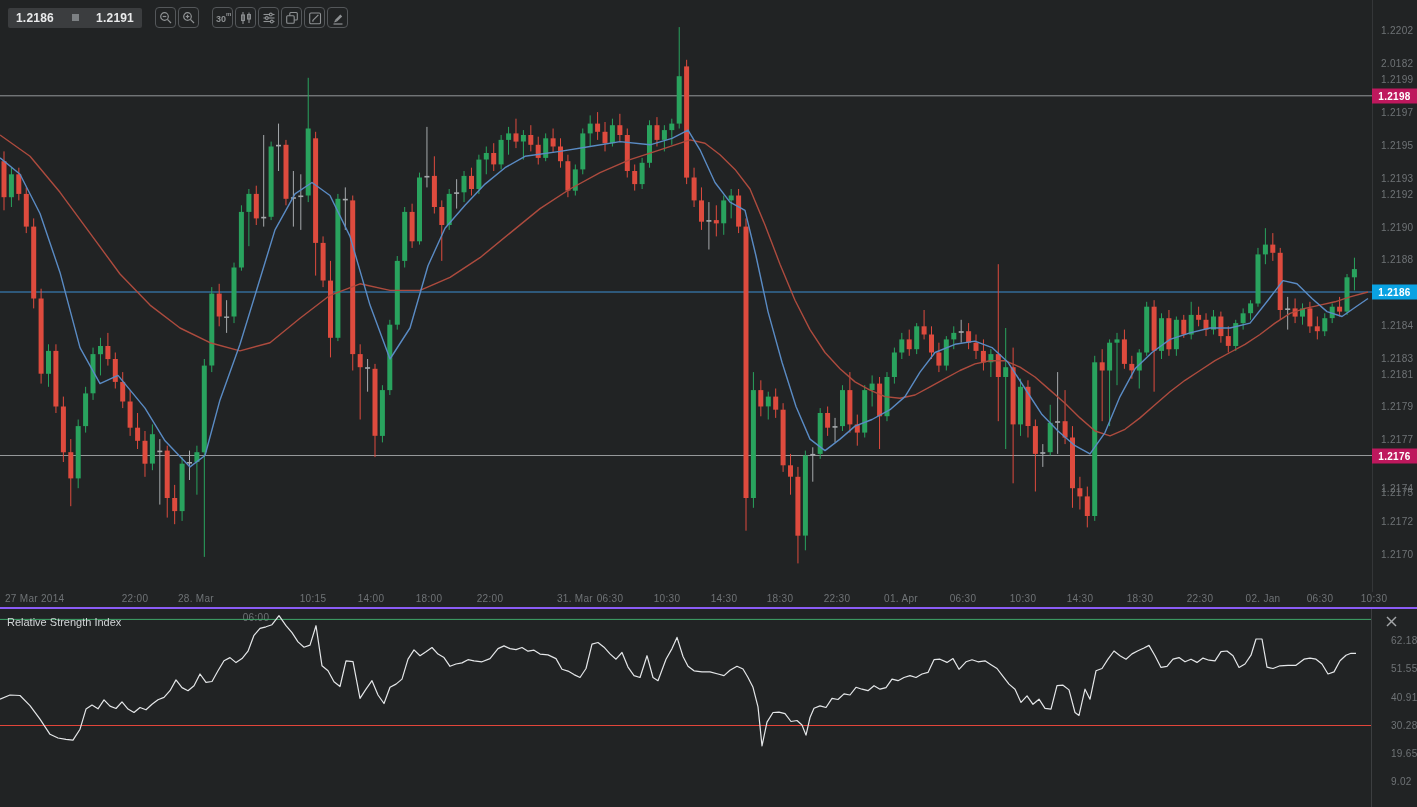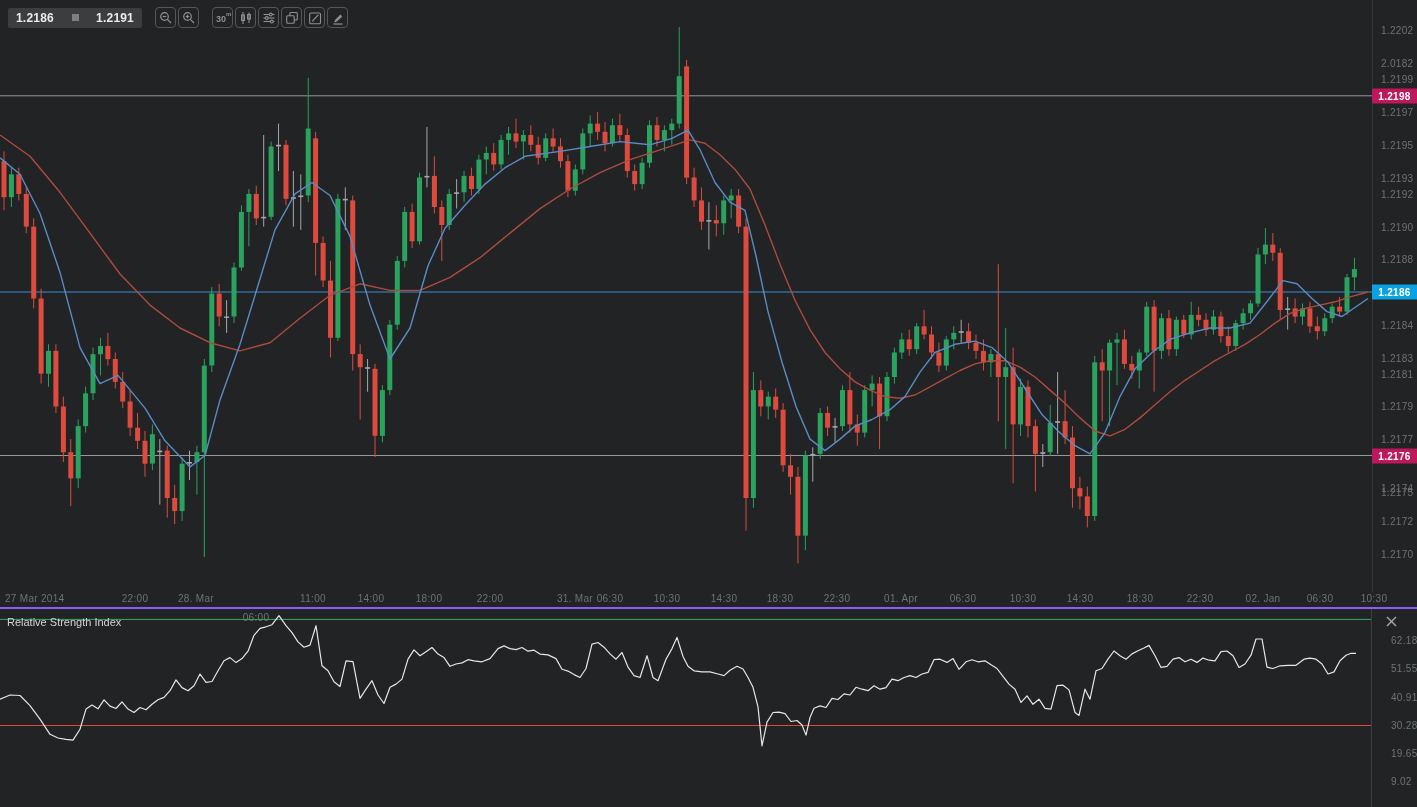--- a/index.html
+++ b/index.html
@@ -437,21 +437,21 @@
       <div class="plabel" style="top: 492px;">1.2175</div>
       <div class="plabel" style="top: 488.2px;">1.2174</div>
       <div class="plabel" style="top: 520.9px;">1.2172</div>
       <div class="plabel" style="top: 553.6px;">1.2170</div>
     </div>
   <div class="time-axis" id="time-axis">
       <span class="tlabel left" style="left: 5px;">27 Mar 2014</span>
       <span class="tlabel" style="left: 135px;">22:00</span>
       <span class="tlabel" style="left: 196px;">28. Mar</span>
       <span class="tlabel" style="left: 256px; margin-top: 19px;">06:00</span>
-      <span class="tlabel" style="left: 313px;">11:00</span>
+      <span class="tlabel" style="left: 313px;">10:15</span>
       <span class="tlabel" style="left: 371px;">14:00</span>
       <span class="tlabel" style="left: 429px;">18:00</span>
       <span class="tlabel" style="left: 490px;">22:00</span>
       <span class="tlabel" style="left: 575px;">31. Mar</span>
       <span class="tlabel" style="left: 610px;">06:30</span>
       <span class="tlabel" style="left: 667px;">10:30</span>
       <span class="tlabel" style="left: 724px;">14:30</span>
       <span class="tlabel" style="left: 780px;">18:30</span>
       <span class="tlabel" style="left: 837px;">22:30</span>
       <span class="tlabel" style="left: 901px;">01. Apr</span>

